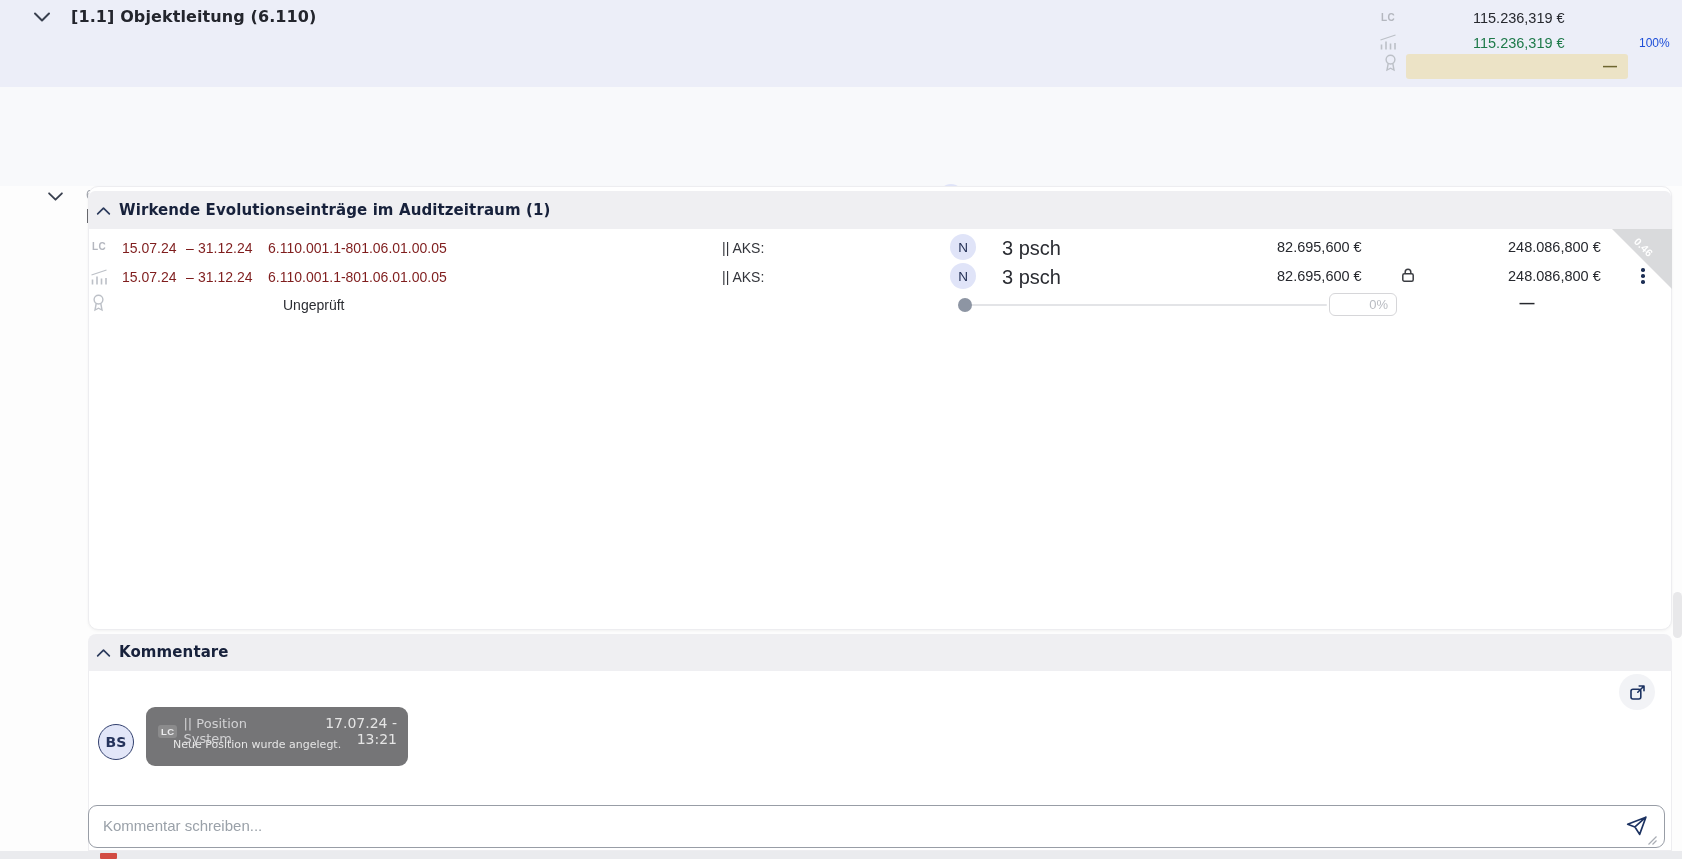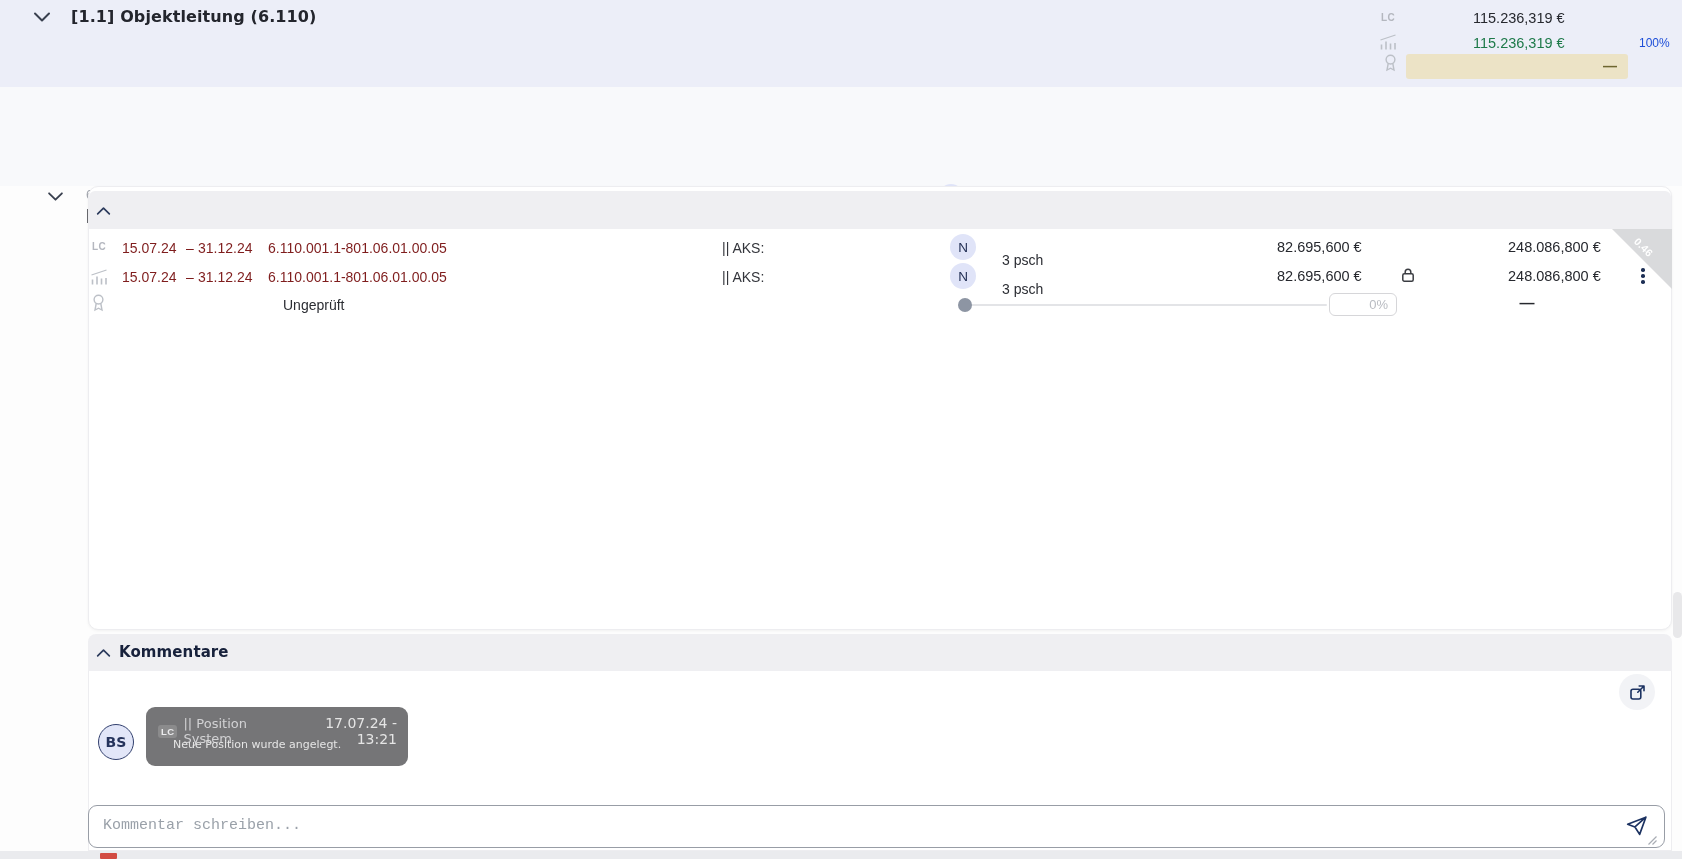--- a/index.html
+++ b/index.html
@@ -21,21 +21,21 @@
   .pct-note{font-size:12px;color:#1d4ed8;line-height:17px;}
   .beige{background:#ece3c6;border-radius:3px;width:222px;height:25px;line-height:25px;
          text-align:right;padding-right:11px;box-sizing:border-box;color:#6e6630;font-weight:700;font-size:14px;}
 
   
   .sub-header{left:0;top:87px;width:1682px;height:99px;background:#f8f9fb;}
   .code-line{left:86px;top:100px;font-size:13px;color:#a2a6ae;letter-spacing:.2px;}
   .sub-title{left:86px;top:120px;font-size:15.5px;font-weight:600;color:#202229;}
   .badge-n{width:26px;height:26px;border-radius:50%;background:#e0e4f8;color:#233055;
            font-size:13.5px;display:flex;align-items:center;justify-content:center;}
-  .qty{font-size:14px;color:#2b2d33;line-height:18px;margin-top:12px;}
+  .qty{font-size:20px;color:#2b2d33;line-height:18px;}
   .status-txt{font-size:14px;color:#2b2d33;line-height:18px;}
   .pct-input{border:1px solid #d6d6d9;border-radius:6px;color:#b9bcc2;font-size:13px;
              text-align:right;padding:0 8px;background:#fff;box-sizing:border-box;outline:none;}
   .kebab{display:flex;flex-direction:column;gap:2.5px;background:none;border:none;cursor:pointer;padding:2px;}
   .kebab i{width:3.5px;height:3.5px;border-radius:50%;background:#1d2f55;display:block;}
 
   
   .panel{left:88px;top:186px;width:1584px;height:444px;background:#fff;border:1px solid #ededf0;
          border-radius:10px;box-shadow:0 1px 3px rgba(0,0,0,.05);box-sizing:border-box;}
   .section-bar{background:#efeff2;border-radius:6px 6px 0 0;}
@@ -60,21 +60,21 @@
   .bubble{width:262px;height:59px;background:#757577;border-radius:9px;}
   .bubble .hdr{position:absolute;left:12px;right:11px;top:8px;display:flex;align-items:center;}
   .bubble .tag{font-size:9.5px;font-weight:700;color:#ebebed;background:rgba(255,255,255,.16);
                border-radius:3px;padding:1px 3px;letter-spacing:.4px;}
   .bubble .author{font-size:13px;color:#d2d2d4;margin-left:6px;}
   .bubble .time{font-size:14px;color:#e5e5e5;margin-left:auto;text-align:right;}
   .bubble .txt{position:absolute;left:27px;top:31px;font-size:11px;font-weight:500;color:#e5e5e5;}
 
   .composer{left:88px;top:805px;width:1577px;height:43px;border:1px solid #989da6;border-radius:9px;
             background:#fff;box-sizing:border-box;resize:none;outline:none;overflow:hidden;
-            padding:11px 56px 0 14px;font-size:15px;color:#33353b;font-family:Liberation Mono, monospace;}
+            padding:11px 56px 0 14px;font-size:15px;color:#33353b;font-family:Liberation Sans, sans-serif;}
   .composer::placeholder{color:#9aa1a9;opacity:1;}
   .send-btn{background:none;border:none;cursor:pointer;padding:0;line-height:0;}
   .bottom-strip{left:0;top:851px;width:1682px;height:8px;background:#eaebee;}
   .red-frag{left:100px;top:853px;width:17px;height:6px;background:#d24b42;border-radius:1px;}
   .scroll-thumb{left:1673px;top:592px;width:9px;height:46px;background:#e8e8ea;border-radius:4.5px;cursor:pointer;}
 </style>
 </head>
 <body>
 
 <div class="app">
@@ -158,20 +158,21 @@
     <span class="a fd beige" style="left:1406px;top:158px;">—</span>
   </section>
 
   <main class="a panel"></main>
   <div class="a section-bar" style="left:89px;top:191px;width:1582px;height:38px;"></div>
   <button class="a chev" style="left:96px;top:206px;">
     <svg width="15" height="10" viewBox="0 0 18 12">
         <path d="M2 9.5l7-7 7 7" fill="none" stroke="#2b3a5c" stroke-width="2" stroke-linecap="round" stroke-linejoin="round"></path>
       </svg>
   </button>
+  <h3 class="a fh section-title" style="left:119px;top:201px;margin:0;">Wirkende Evolutionseinträge im Auditzeitraum (1)</h3>
 
   <div class="a ribbon" style="left:1612px;top:229px;">
     <span>0.46</span>
   </div>
 
   <span class="a fd lc-tag" style="left:92px;top:241px;">LC</span>
   <span class="a fd row-txt" style="left:122px;top:239px;">15.07.24</span>
   <span class="a fd row-txt" style="left:186px;top:239px;">–</span>
   <span class="a fd row-txt" style="left:198px;top:239px;">31.12.24</span>
   <span class="a fd row-txt" style="left:268px;top:239px;">6.110.001.1-801.06.01.00.05</span>

